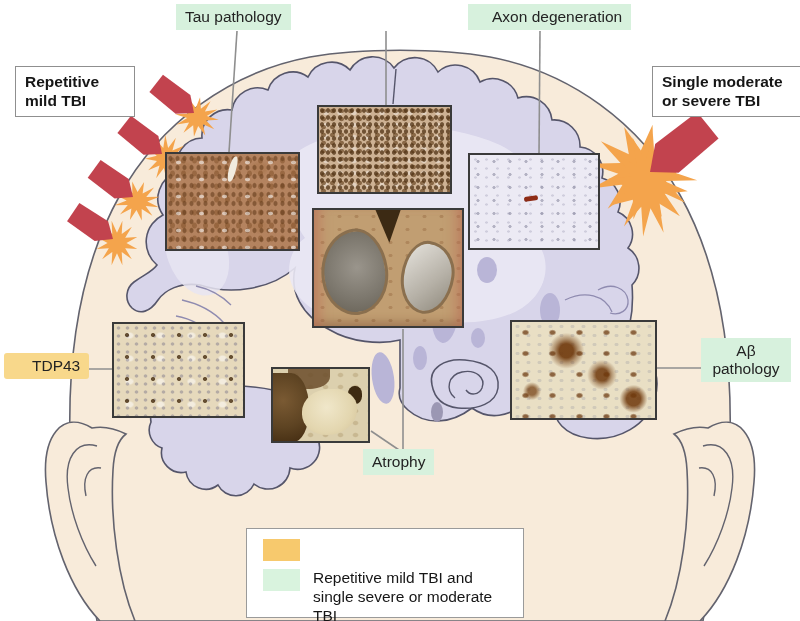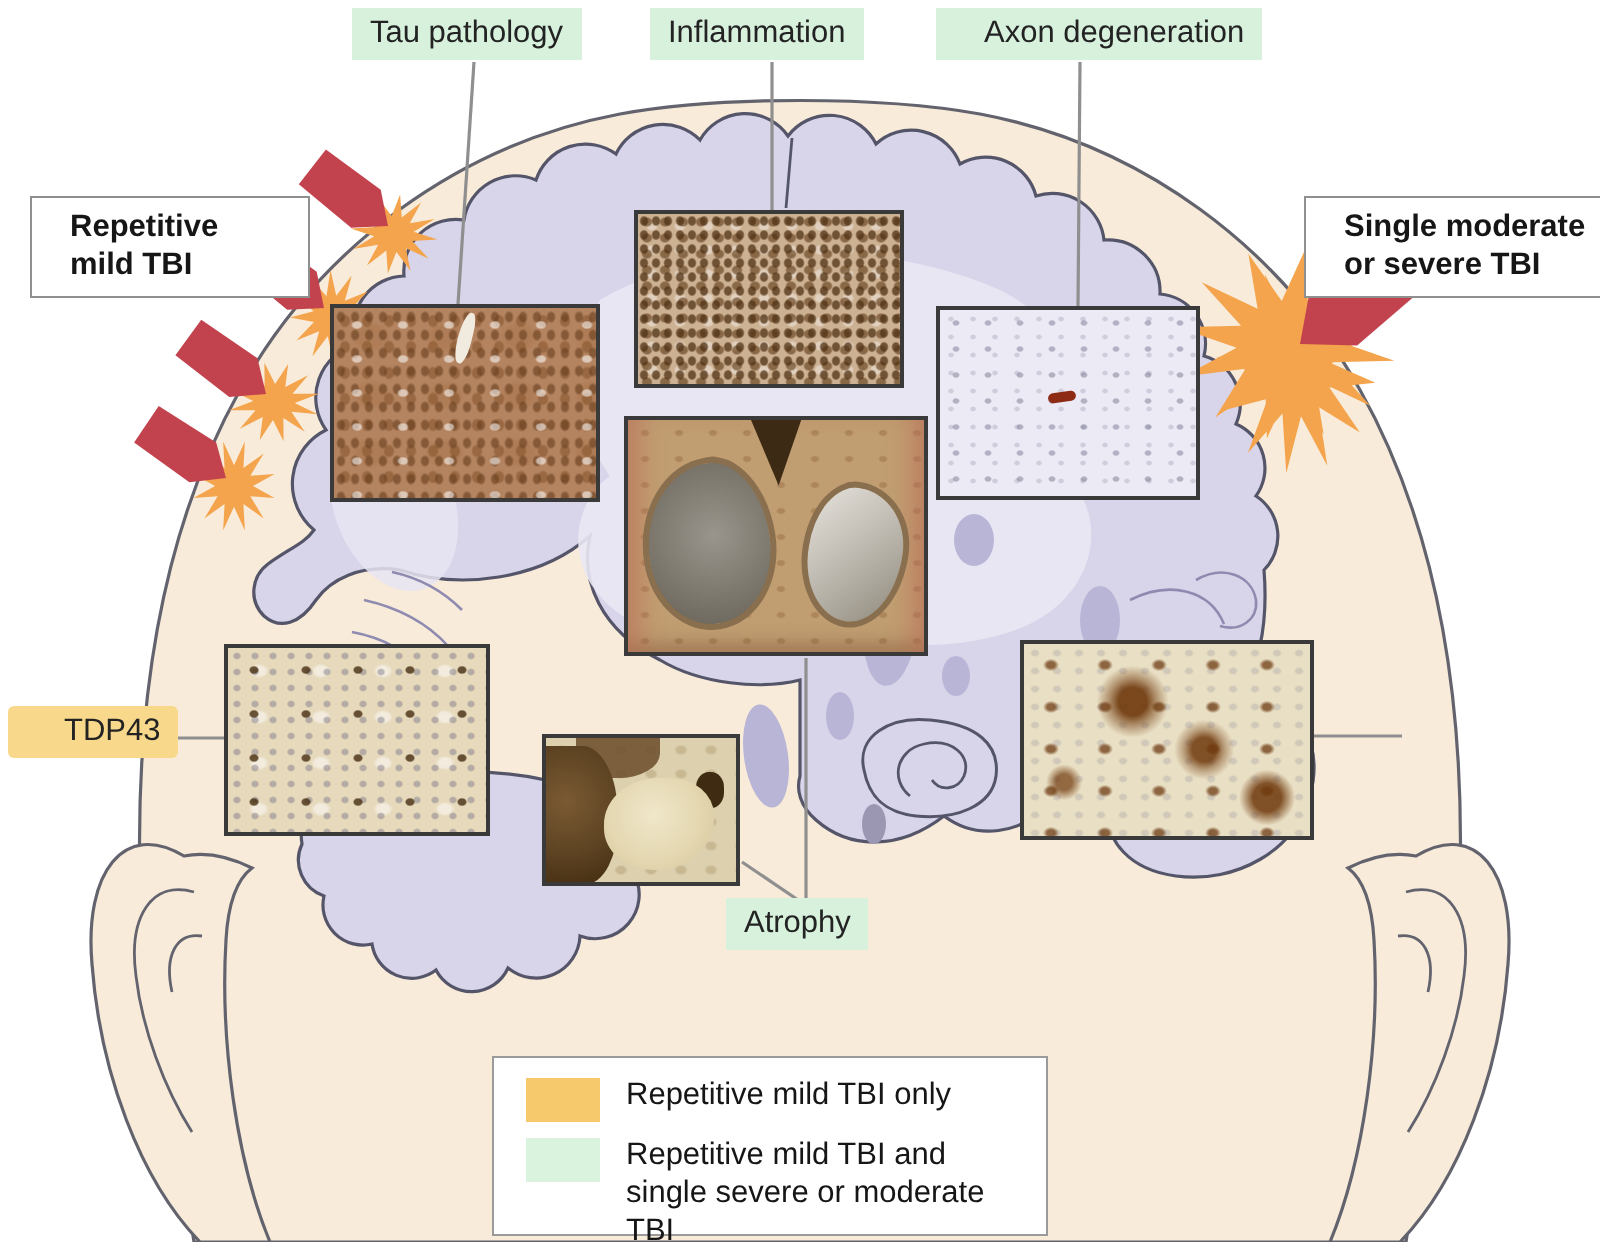--- a/index.html
+++ b/index.html
@@ -18,21 +18,21 @@
     padding:4px 9px;color:#232323;
     white-space:nowrap;
     text-align:center;
   }
   .tag.green{background:#d7f1dd;}
   .tag.yellow{background:#f8d88b;border-radius:3px;}
   .callout{
     position:absolute;z-index:5;
     background:#ffffff;border:1.5px solid #8f8f8f;
     font-size:15.5px;font-weight:bold;line-height:1.25;
-    padding:5px 19px;color:#161616;margin-top:32px;
+    padding:5px 9px;color:#161616;
   }
 
   
   .panel{position:absolute;z-index:3;border:2px solid #3a3a3a;box-sizing:border-box;overflow:hidden;}
 
   .tex-tau{
     background-color:#b4835f;
     background-image:
       radial-gradient(rgba(255,255,255,.55) 2px, transparent 3px),
       radial-gradient(rgba(96,56,24,.55) 1.5px, transparent 2.5px),
@@ -255,32 +255,31 @@
   <div class="panel tex-abeta" style="left:510px;top:320px;width:147px;height:100px;"></div>
 
   <div class="panel tex-atrophy" style="left:271px;top:367px;width:99px;height:76px;">
     <div class="atr-dark-top"></div>
     <div class="atr-dark-left"></div>
     <div class="atr-notch"></div>
     <div class="atr-fold"></div>
   </div>
 
   <div class="tag green" style="left:176px;top:4px;">Tau pathology</div>
-  <div class="tag green" style="left:325px;top:4px;">Inflammation</div>
   <div class="tag green" style="left:468px;top:4px;padding-left:24px;">Axon degeneration</div>
   <div class="tag yellow" style="left:4px;top:353px;padding-left:28px;">TDP43</div>
+  <div class="tag green" style="left:701px;top:338px;width:72px;white-space:normal;">Aβ pathology</div>
   <div class="tag green" style="left:363px;top:449px;">Atrophy</div>
 
   <div class="callout" style="left:15px;top:66px;width:100px;">Repetitive mild TBI</div>
   <div class="callout" style="left:652px;top:66px;width:138px;">Single moderate or severe TBI</div>
 
   <div id="legend">
     <div class="legend-row">
       <div class="swatch" style="background-color: rgb(247, 201, 109);"></div>
-      <div class="legend-label">Repetitive mild TBI only</div>
     </div>
     <div class="legend-row">
       <div class="swatch" style="background-color: rgb(217, 243, 222);"></div>
       <div class="legend-label">Repetitive mild TBI and single severe or moderate TBI</div>
     </div>
   </div>
 
 </div>
 
 </body></html>

